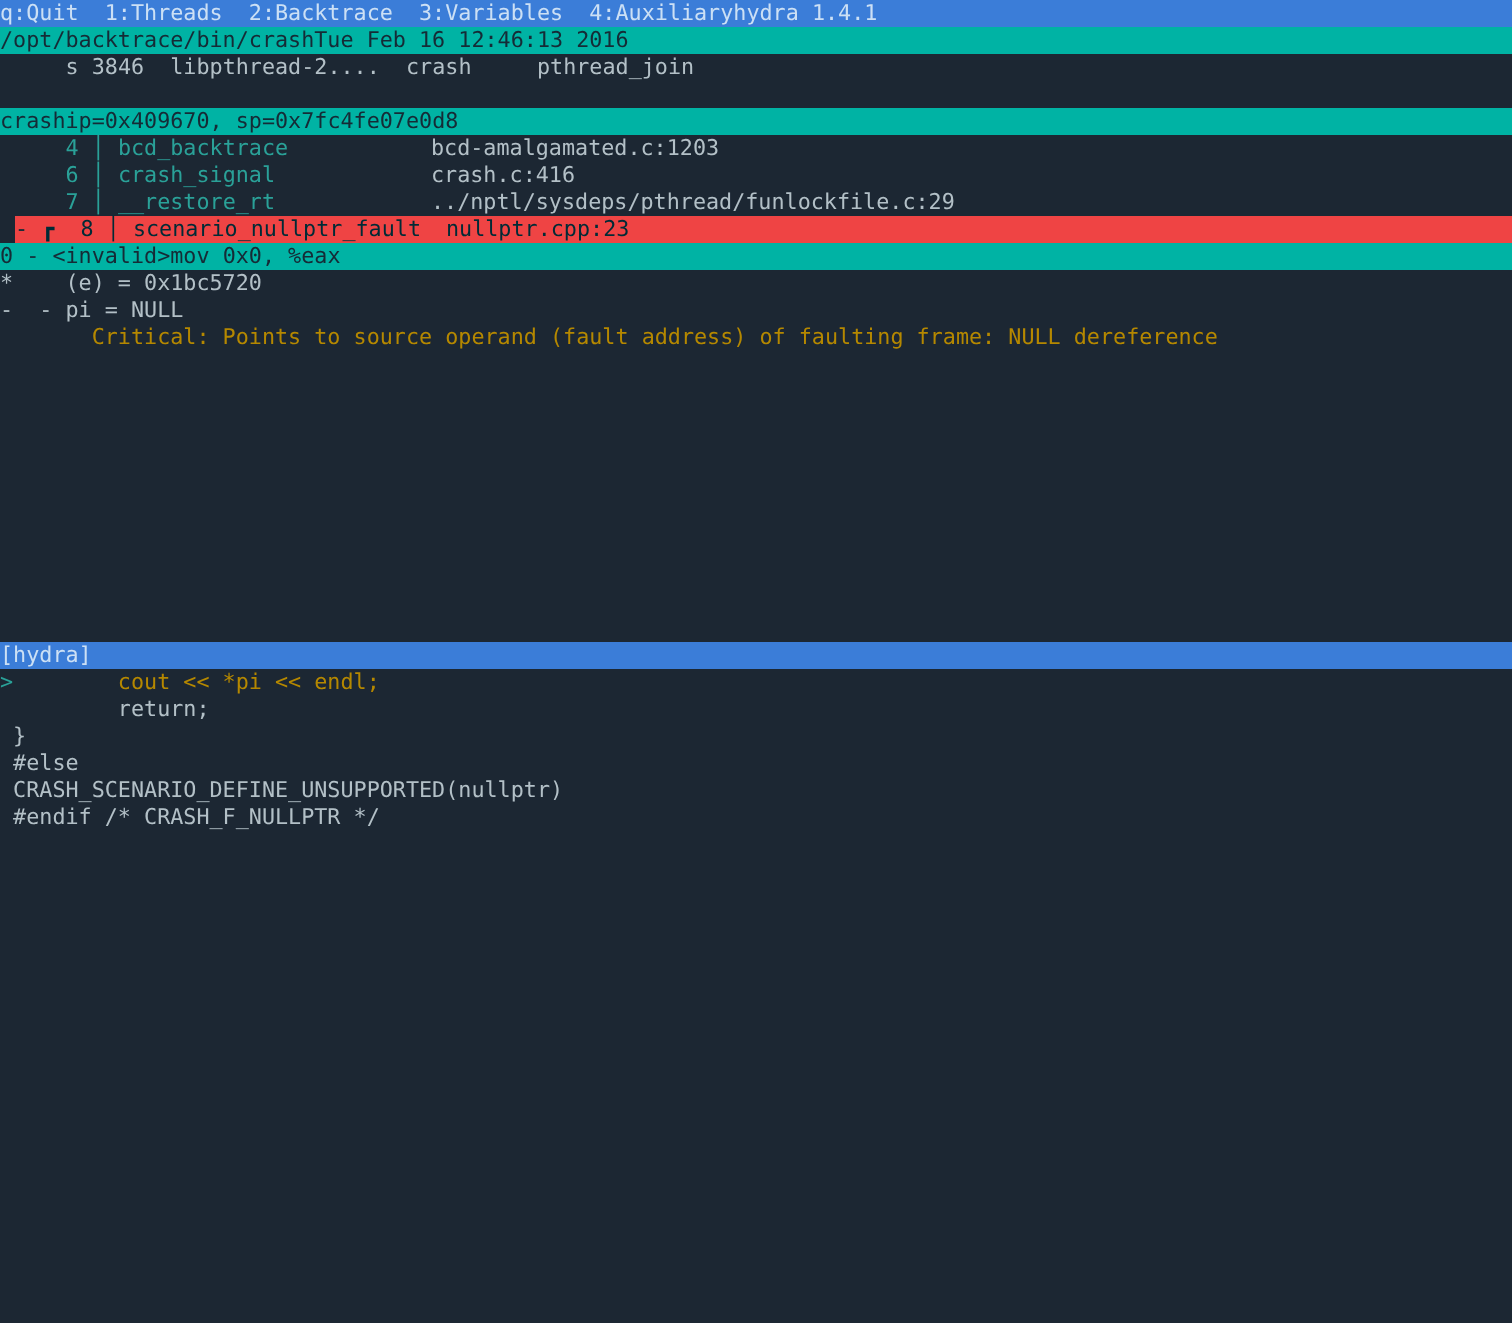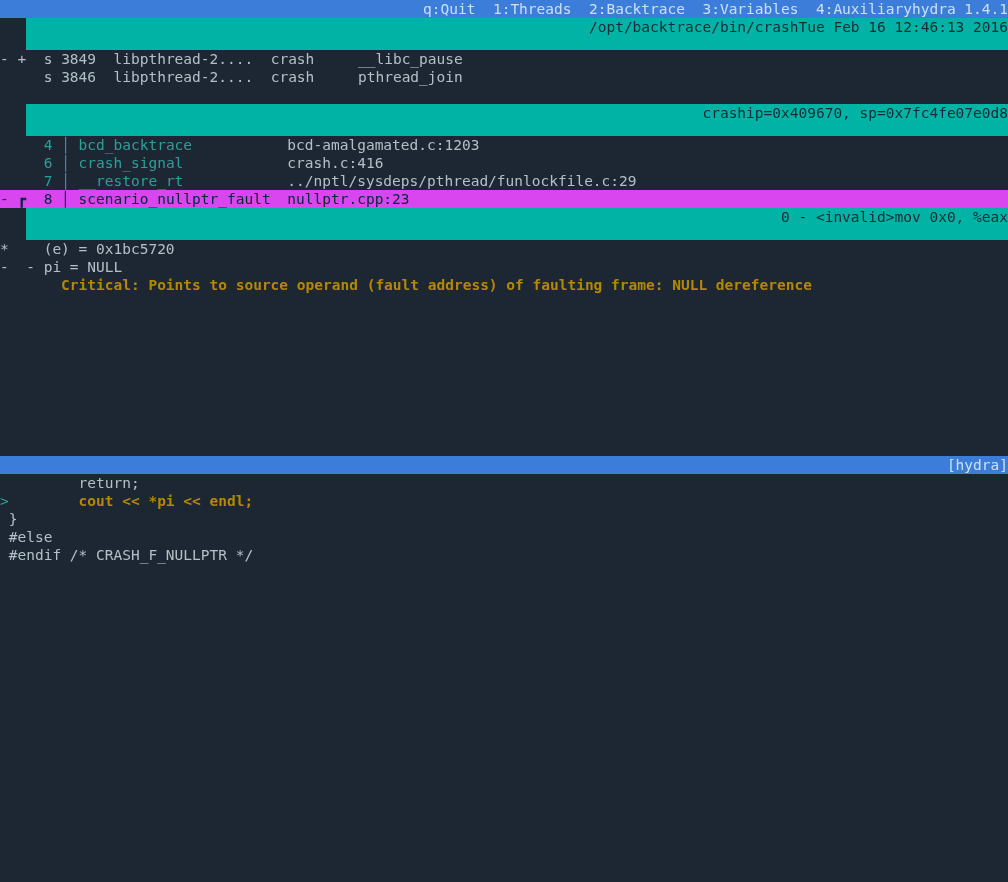--- a/index.html
+++ b/index.html
@@ -15,51 +15,50 @@
   }
   .row { white-space: pre; }
   .blue-bar {
     background: #3b7dd8;
     color: #cce0f5;
     height: 18px;
   }
   .teal-bar {
     background: #00b3a4;
     color: #152b36;
-    height: 32px;
-    margin-left: 26px;
+    height: 18px;
   }
   .teal-text { color: #2aa198; }
-  .yellow-text { color: #b58800; font-weight: bold; }
+  .yellow-text { color: #b58800; }
   .sel-row {
-    background: #d946ef;
+    background: #ef4444;
     color: #002b36;
+    margin-left: 10px;
   }
   .flex-between {
     display: flex;
-    justify-content: flex-end;
+    justify-content: flex-start;
   }
   .thin-gap { height: 18px; background: #1c2733; }
   .divider-col { color: #2aa198; }
 </style>
 </head>
 <body>
 
 <div class="row blue-bar flex-between">
   <span>q:Quit  1:Threads  2:Backtrace  3:Variables  4:Auxiliary</span>
   <span>hydra 1.4.1</span>
 </div>
 
 <div class="row teal-bar flex-between">
   <span>/opt/backtrace/bin/crash</span>
   <span>Tue Feb 16 12:46:13 2016</span>
 </div>
 
 <div>
-  <div class="row"><span>-</span><span> +  s</span> <span>3849</span>  <span>libpthread-2....</span>  <span>crash</span>     <span>__libc_pause</span></div>
   <div class="row"><span> </span><span>    s</span> <span>3846</span>  <span>libpthread-2....</span>  <span>crash</span>     <span>pthread_join</span></div>
 </div>
 
 <div class="thin-gap"></div>
 
 <div class="row teal-bar flex-between">
   <span>crash</span>
   <span>ip=0x409670, sp=0x7fc4fe07e0d8</span>
 </div>
 
@@ -68,32 +67,33 @@
   <div class="row">     <span class="teal-text">6</span> <span class="divider-col">│</span> <span class="teal-text" style="display:inline-block;width:200px">crash_signal</span> <span>crash.c:416</span></div>
   <div class="row">     <span class="teal-text">7</span> <span class="divider-col">│</span> <span class="teal-text" style="display:inline-block;width:200px">__restore_rt</span> <span>../nptl/sysdeps/pthread/funlockfile.c:29</span></div>
   <div class="row sel-row">- ┏  <span>8</span> │ <span style="display:inline-block;width:200px">scenario_nullptr_fault</span> <span>nullptr.cpp:23</span></div>
 </div>
 
 <div class="row teal-bar flex-between">
   <span>0 - &lt;invalid&gt;</span>
   <span>mov 0x0, %eax</span>
 </div>
 
-<div style="height:216px">
+<div style="height:248px">
   <div class="row">*    (e) = 0x1bc5720</div>
   <div class="row">-  - pi = NULL</div>
   <div class="row yellow-text">       Critical: Points to source operand (fault address) of faulting frame: NULL dereference</div>
 </div>
 
 <div class="row blue-bar flex-between">
   <span>[hydra]</span>
 </div>
 
 <div style="height:342px">
+  <div class="row"><span class="teal-text">&gt;</span><span class="yellow-text">        cout &lt;&lt; *pi &lt;&lt; endl;</span></div>
   <div class="row">         return;</div>
-  <div class="row"><span class="teal-text">&gt;</span><span class="yellow-text">        cout &lt;&lt; *pi &lt;&lt; endl;</span></div>
   <div class="row"> }</div>
   <div class="row"></div>
   <div class="row"> #else</div>
   <div class="row"></div>
+  <div class="row"> CRASH_SCENARIO_DEFINE_UNSUPPORTED(nullptr)</div>
   <div class="row"></div>
   <div class="row"> #endif /* CRASH_F_NULLPTR */</div>
 </div>
 
 </body></html>

